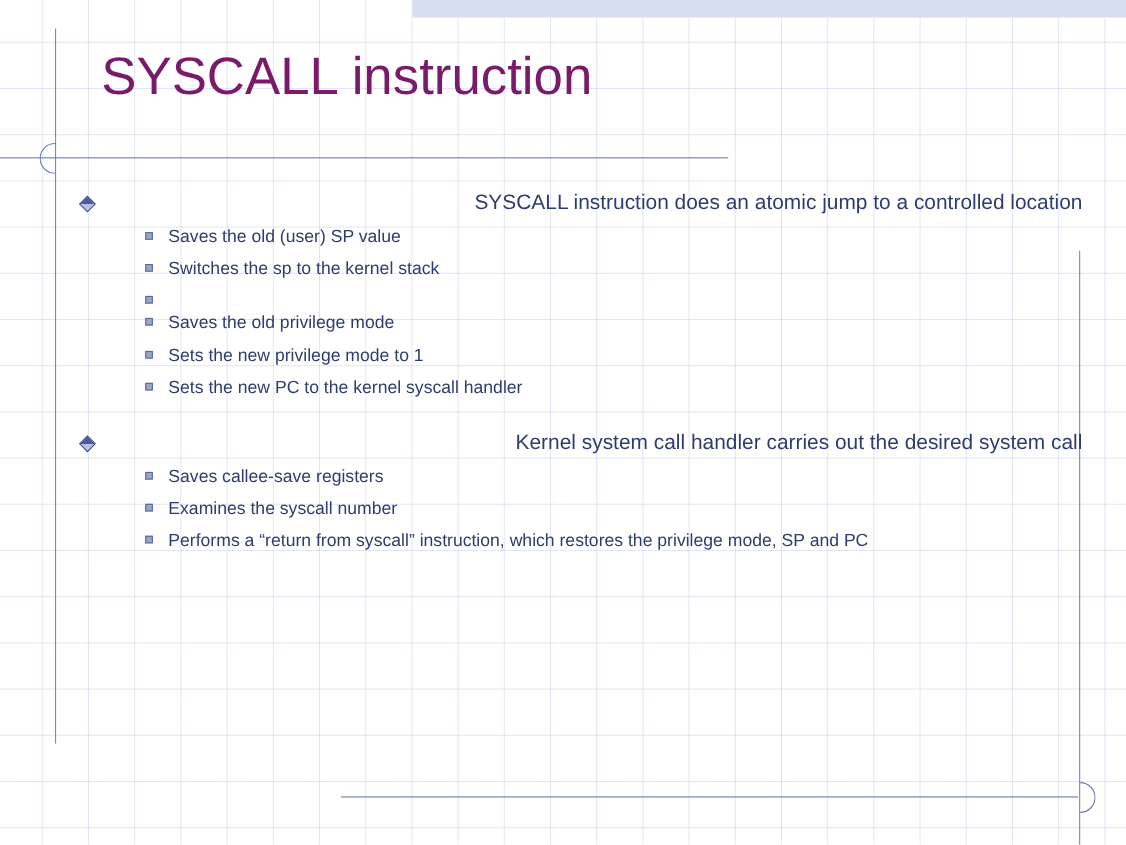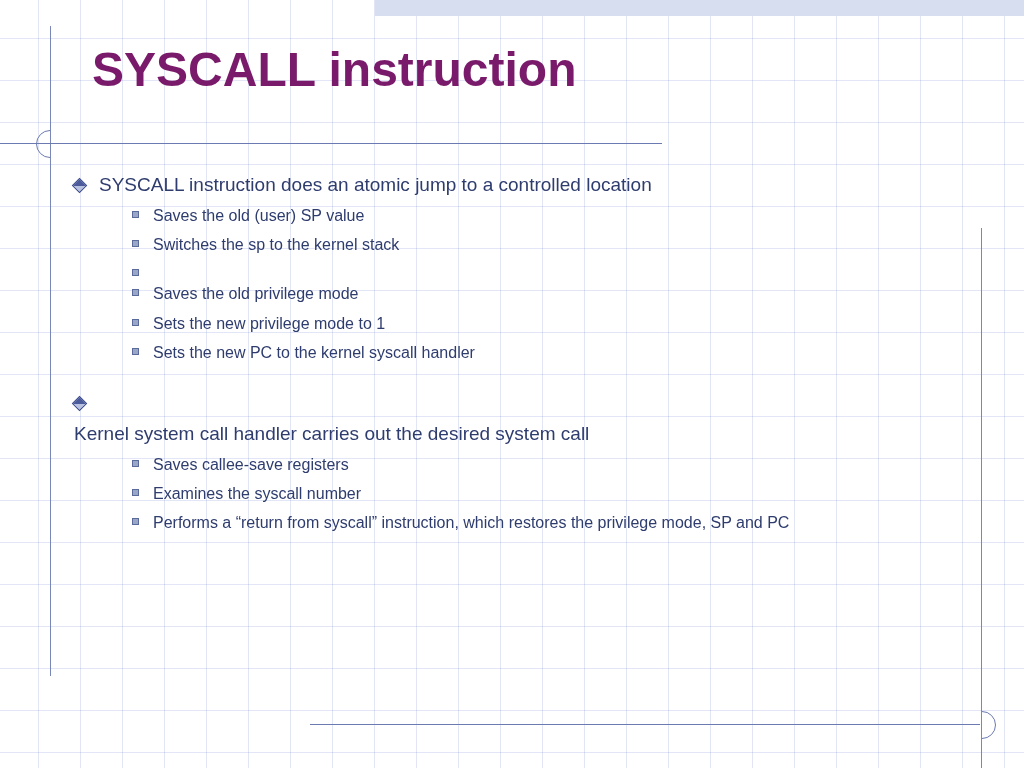--- a/index.html
+++ b/index.html
@@ -110,41 +110,42 @@
     height: 540px;
     background: #6b7ab0;
     opacity: 0.9;
   }
   
   .title {
     position: absolute;
     top: 42px;
     left: 92px;
     font-size: 48px;
-    font-weight: 700;
+    font-weight: 400;
     color: #7a1a6a;
     font-family: Verdana, Geneva, sans-serif;
   }
   
   .content {
     position: absolute;
     top: 168px;
     left: 74px;
     right: 40px;
     color: #2e3c6e;
   }
   .l1 {
     display: flex;
     align-items: flex-start;
-    gap: 14px;
+    gap: 26px;
     font-size: 19px;
     margin-bottom: 8px;
     margin-top: 6px;
-  }
-  .l1.second { margin-top: 28px; flex-direction: column; }
+    justify-content: space-between;
+  }
+  .l1.second { margin-top: 28px; }
   .diamond {
     width: 11px;
     height: 11px;
     flex-shrink: 0;
     margin-top: 6px;
     background: linear-gradient(135deg, #4a5a9a 0%, #4a5a9a 50%, #b8c2e0 50%, #b8c2e0 100%);
     transform: rotate(45deg);
     border: 1px solid #3a4a8a;
   }
   .l2 {

